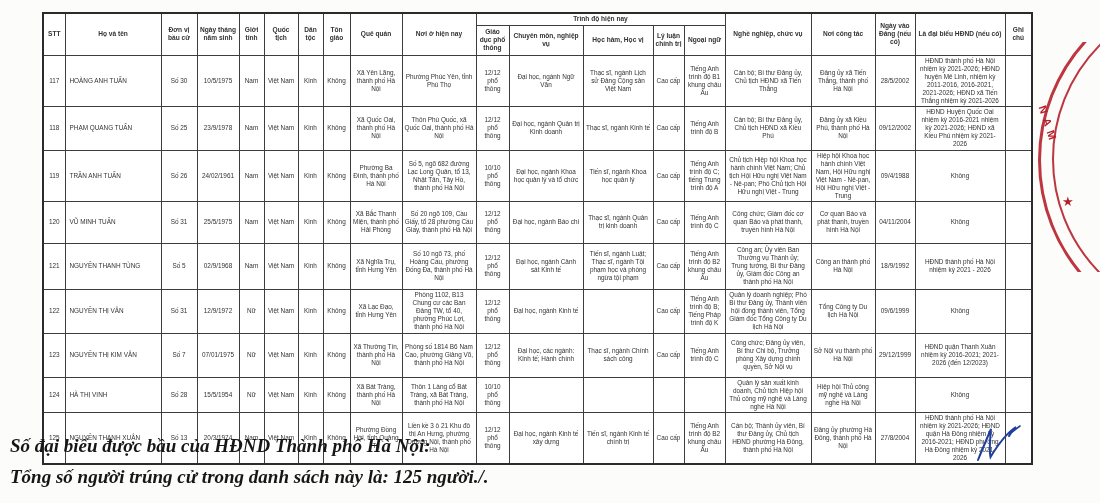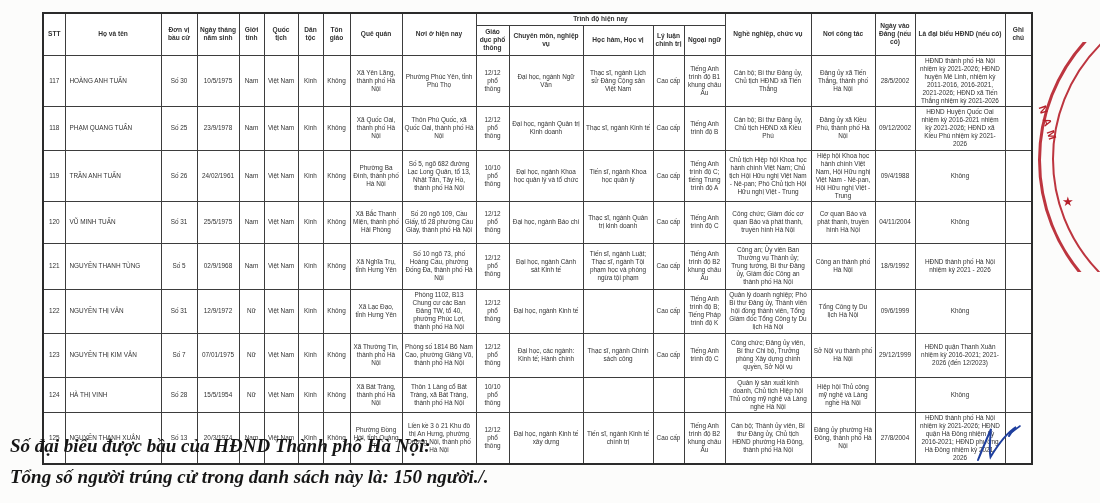--- a/index.html
+++ b/index.html
@@ -310,21 +310,21 @@
 
 <div class="stamp-clip">
   <div class="stamp-arc outer"></div>
   <div class="stamp-arc inner"></div>
   <div class="stamp-text">NAM</div>
   <div class="stamp-star">★</div>
 </div>
 
 <div class="footer">
   <div>Số đại biểu được bầu của HĐND Thành phố Hà Nội:</div>
-  <div>Tổng số người trúng cử trong danh sách này là: 150 người./.</div>
+  <div>Tổng số người trúng cử trong danh sách này là: 125 người./.</div>
 </div>
 
 <div class="signature">
   <svg width="56" height="42" viewBox="0 0 56 42">
     <path d="M6 36 C10 26 16 12 19 5 C18 15 17 26 18.5 33 C24 24 33 10 44 3 C40 7 38 10 37 12" fill="none" stroke="#1f3f9e" stroke-width="2" stroke-linecap="round"></path>
     <path d="M40 8 L48 2" fill="none" stroke="#1f3f9e" stroke-width="1.6" stroke-linecap="round"></path>
   </svg>
 </div>
 
 </body></html>

